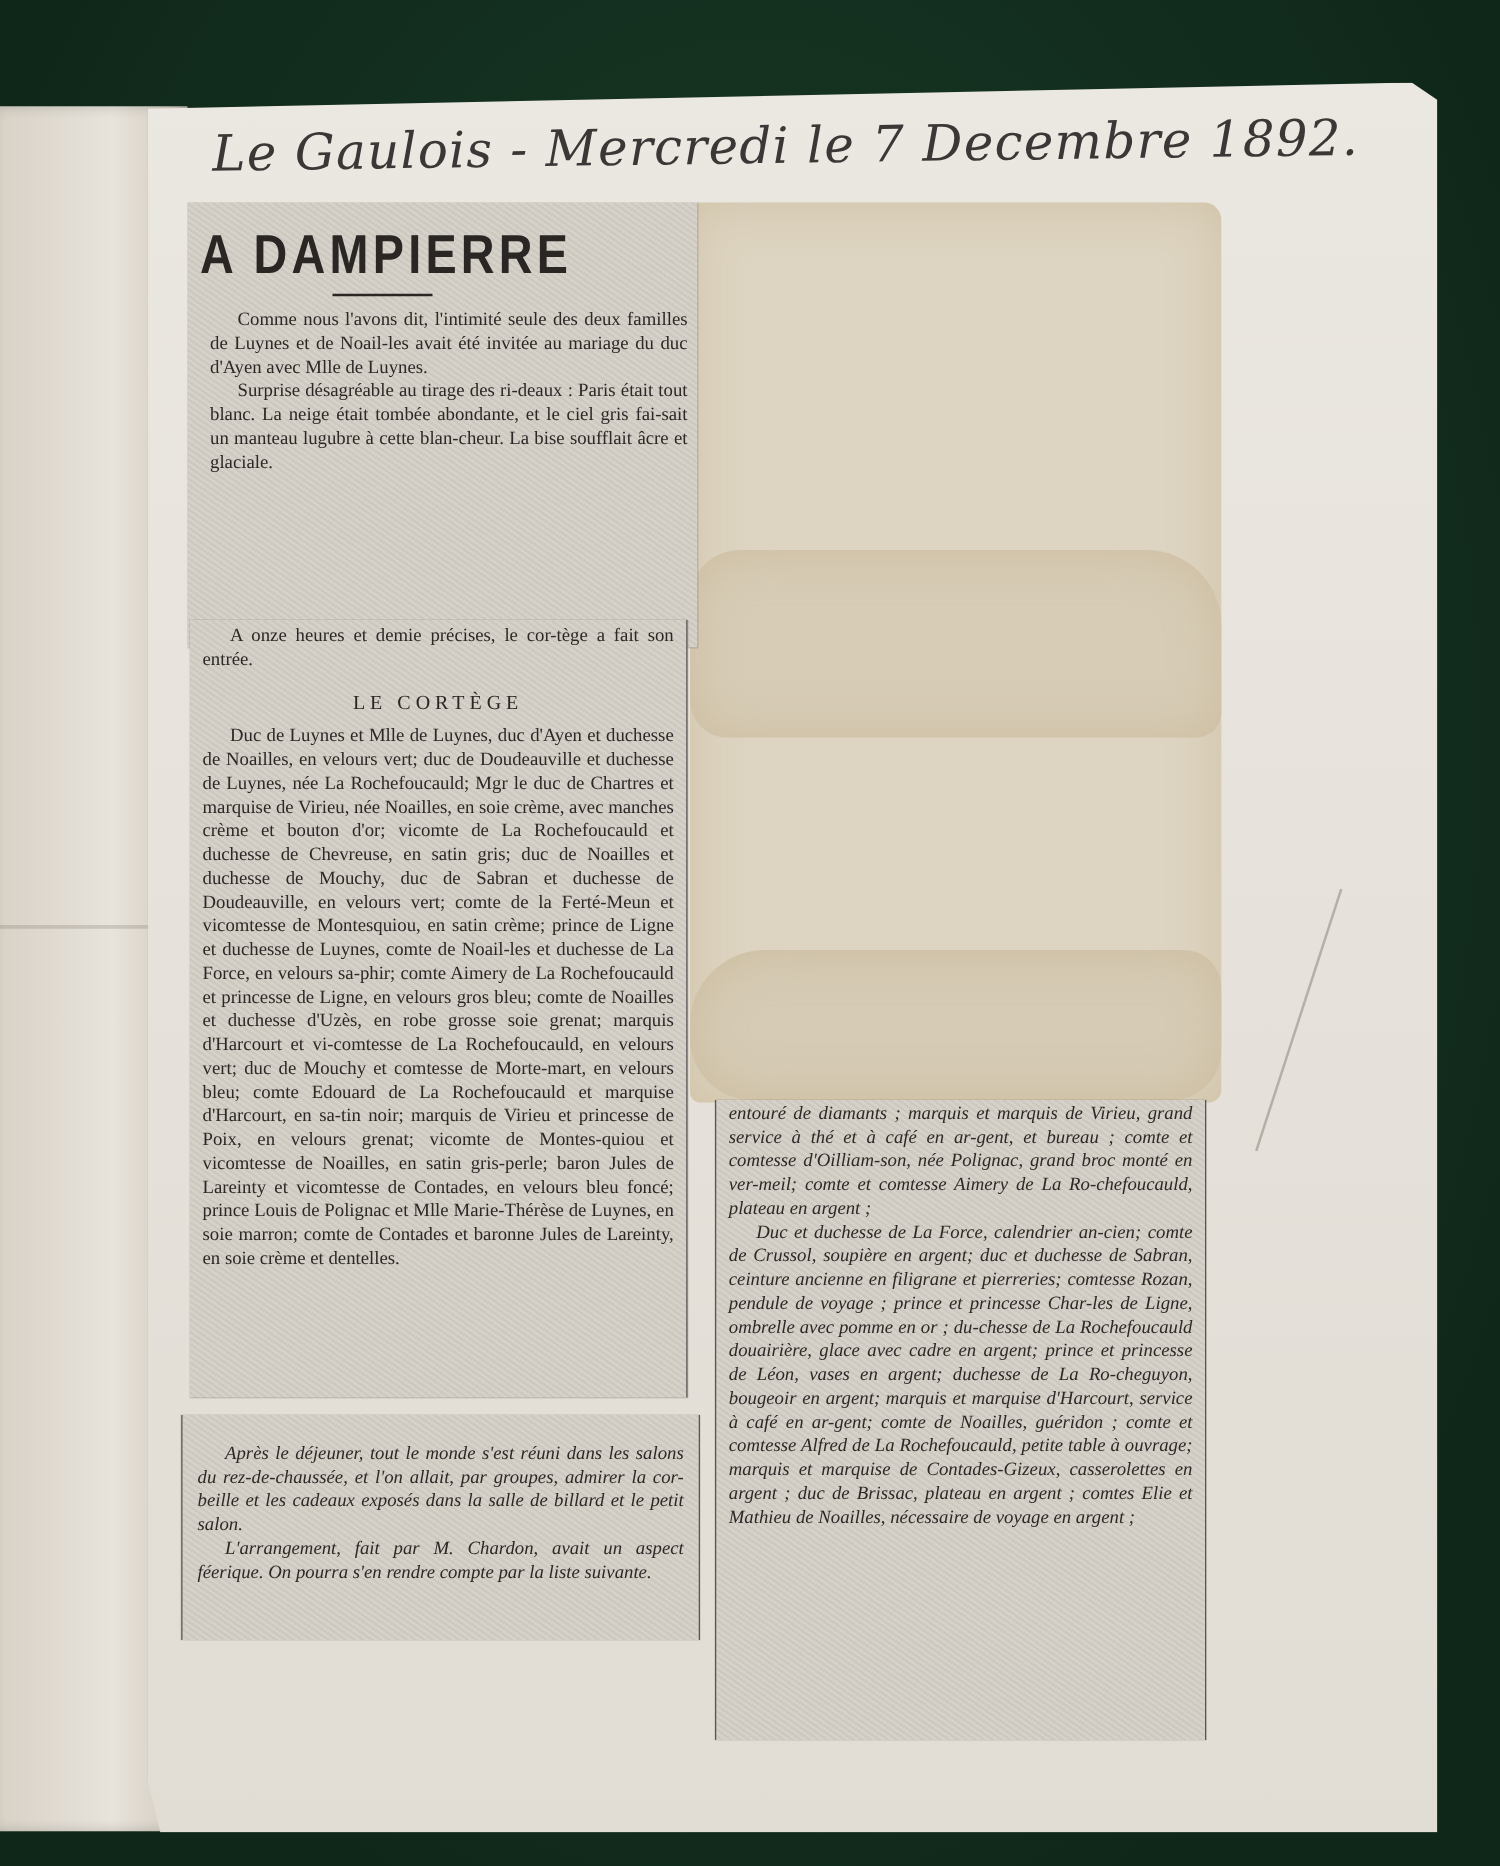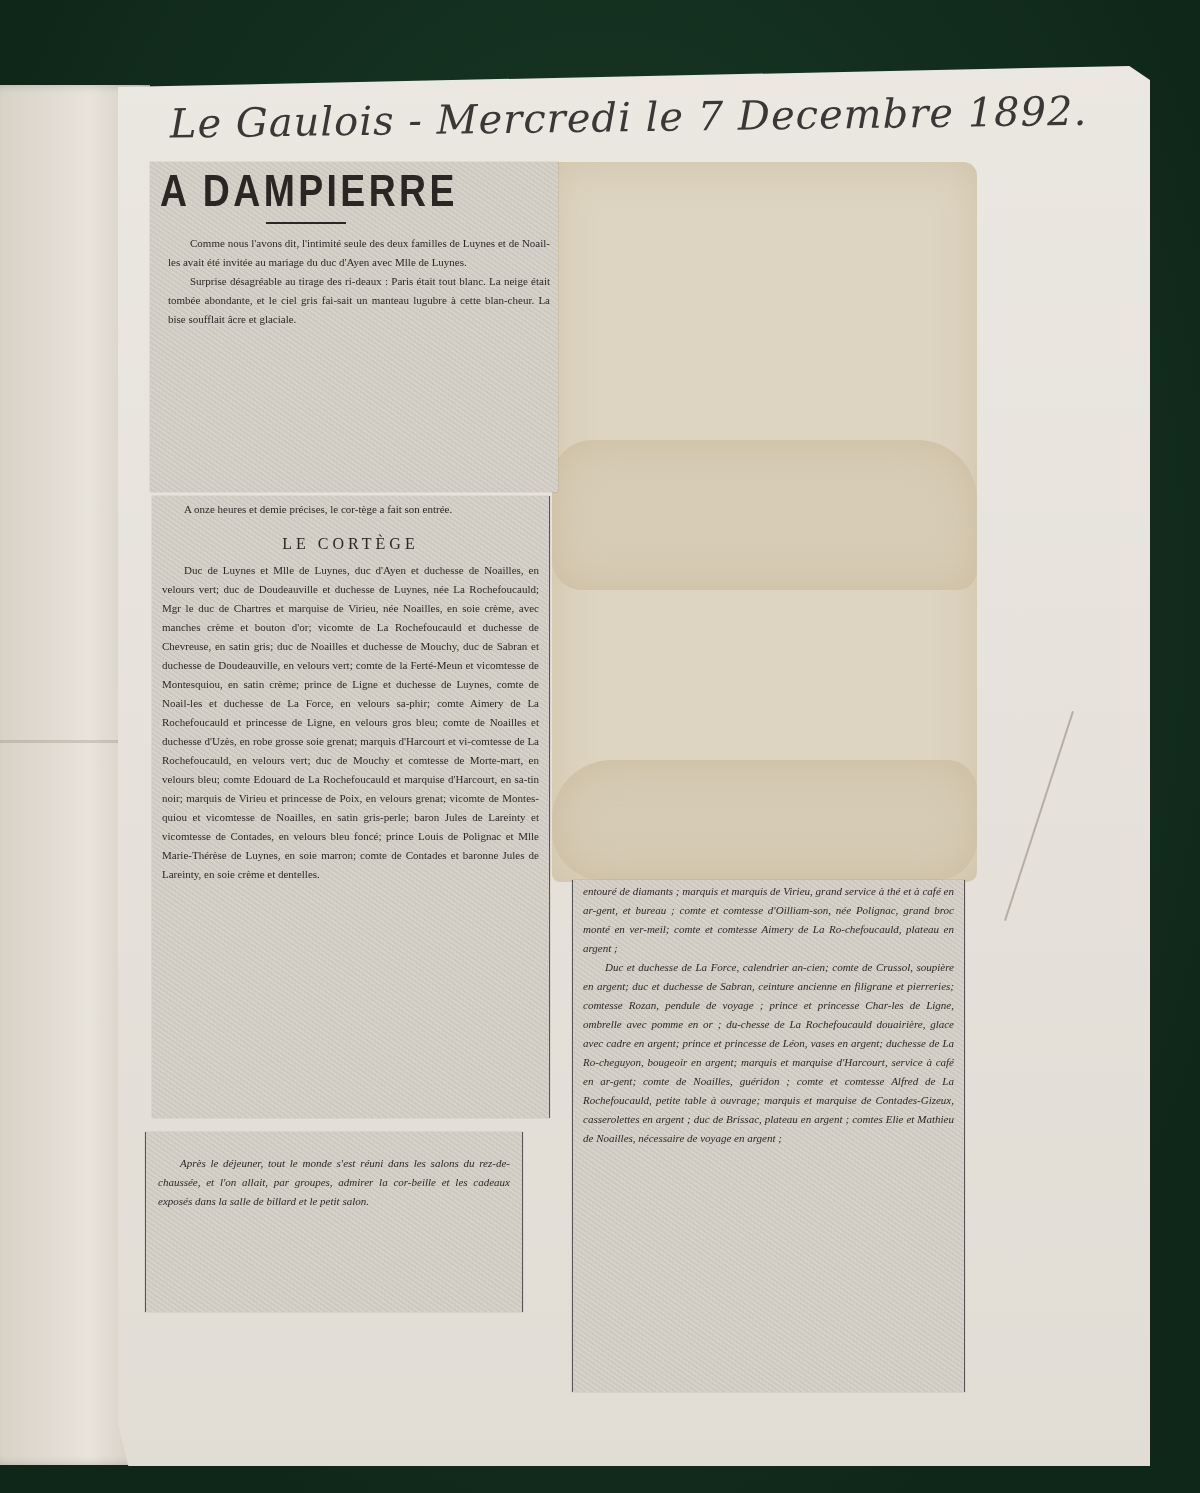--- a/index.html
+++ b/index.html
@@ -36,21 +36,21 @@
   }
   .clip {
     position: absolute;
     background: #d4cfc6;
     background-image:
       repeating-linear-gradient(35deg, rgba(255,255,255,0.05) 0 2px, rgba(0,0,0,0.03) 2px 4px);
     color: #2b2826;
     box-shadow: 0 0 1px rgba(0,0,0,0.3);
   }
   .clip p {
-    margin: 0; font-size: 11px; line-height: 19px; text-align: justify;
+    margin: 0; font-size: 15px; line-height: 19px; text-align: justify;
     text-indent: 22px; hyphens: manual;
   }
   .clip p.noindent { text-indent: 0; }
   .headline {
     font-family: "Liberation Sans", sans-serif; font-weight: bold;
     font-size: 44px; letter-spacing: 4px; color: #2a2624;
     transform: scaleX(0.85); transform-origin: left; margin: 4px 0 0 6px;
     white-space: nowrap;
   }
   .head-rule { width: 80px; height: 2px; background: #2a2624; margin: 6px 0 10px 112px; }
@@ -79,35 +79,36 @@
 <div class="sheet">
   <div class="tear"></div>
 </div>
 
 <div class="stain"></div>
 <div class="stain b"></div>
 <div class="stain c"></div>
 
 <div class="handwriting">Le Gaulois - Mercredi le 7 Decembre 1892.</div>
 
-<div class="clip" style="left:150px; top:162px; width:400px; height:330px; padding:0 4px;">
+<div class="clip" style="left:150px; top:162px; width:400px; height:330px; padding:13px 4px;">
   <div class="headline">A DAMPIERRE</div>
   <div class="head-rule"></div>
   <div style="padding:0 4px 0 14px;">
     <p>Comme nous l'avons dit, l'intimité seule des deux familles de Luynes et de Noail-les avait été invitée au mariage du duc d'Ayen avec Mlle de Luynes.</p>
     <p>Surprise désagréable au tirage des ri-deaux : Paris était tout blanc. La neige était tombée abondante, et le ciel gris fai-sait un manteau lugubre à cette blan-cheur. La bise soufflait âcre et glaciale.</p>
   </div>
 </div>
 
 <div class="clip border-right" style="left:152px; top:496px; width:398px; height:622px; padding:4px 10px 0 10px; box-sizing:border-box;">
   <p>A onze heures et demie précises, le cor-tège a fait son entrée.</p>
   <div class="section-title">LE CORTÈGE</div>
   <p>Duc de Luynes et Mlle de Luynes, duc d'Ayen et duchesse de Noailles, en velours vert; duc de Doudeauville et duchesse de Luynes, née La Rochefoucauld; Mgr le duc de Chartres et marquise de Virieu, née Noailles, en soie crème, avec manches crème et bouton d'or; vicomte de La Rochefoucauld et duchesse de Chevreuse, en satin gris; duc de Noailles et duchesse de Mouchy, duc de Sabran et duchesse de Doudeauville, en velours vert; comte de la Ferté-Meun et vicomtesse de Montesquiou, en satin crème; prince de Ligne et duchesse de Luynes, comte de Noail-les et duchesse de La Force, en velours sa-phir; comte Aimery de La Rochefoucauld et princesse de Ligne, en velours gros bleu; comte de Noailles et duchesse d'Uzès, en robe grosse soie grenat; marquis d'Harcourt et vi-comtesse de La Rochefoucauld, en velours vert; duc de Mouchy et comtesse de Morte-mart, en velours bleu; comte Edouard de La Rochefoucauld et marquise d'Harcourt, en sa-tin noir; marquis de Virieu et princesse de Poix, en velours grenat; vicomte de Montes-quiou et vicomtesse de Noailles, en satin gris-perle; baron Jules de Lareinty et vicomtesse de Contades, en velours bleu foncé; prince Louis de Polignac et Mlle Marie-Thérèse de Luynes, en soie marron; comte de Contades et baronne Jules de Lareinty, en soie crème et dentelles.</p>
 </div>
 
-<div class="clip border-left border-right" style="left:145px; top:1132px; width:378px; height:180px; padding:22px 12px 0 12px; box-sizing:border-box;">
+<div class="clip border-left border-right" style="left:145px; top:1132px; width:415px; height:180px; padding:22px 12px 0 12px; box-sizing:border-box;">
   <p>Après le déjeuner, tout le monde s'est réuni dans les salons du rez-de-chaussée, et l'on allait, par groupes, admirer la cor-beille et les cadeaux exposés dans la salle de billard et le petit salon.</p>
+  <p>L'arrangement, fait par M. Chardon, avait un aspect féerique. On pourra s'en rendre compte par la liste suivante.</p>
 </div>
 
 <div class="clip border-left border-right" style="left:572px; top:880px; width:393px; height:512px; padding:2px 10px 0 10px; box-sizing:border-box;">
   <p class="noindent">entouré de diamants ; marquis et marquis de Virieu, grand service à thé et à café en ar-gent, et bureau ; comte et comtesse d'Oilliam-son, née Polignac, grand broc monté en ver-meil; comte et comtesse Aimery de La Ro-chefoucauld, plateau en argent ;</p>
   <p>Duc et duchesse de La Force, calendrier an-cien; comte de Crussol, soupière en argent; duc et duchesse de Sabran, ceinture ancienne en filigrane et pierreries; comtesse Rozan, pendule de voyage ; prince et princesse Char-les de Ligne, ombrelle avec pomme en or ; du-chesse de La Rochefoucauld douairière, glace avec cadre en argent; prince et princesse de Léon, vases en argent; duchesse de La Ro-cheguyon, bougeoir en argent; marquis et marquise d'Harcourt, service à café en ar-gent; comte de Noailles, guéridon ; comte et comtesse Alfred de La Rochefoucauld, petite table à ouvrage; marquis et marquise de Contades-Gizeux, casserolettes en argent ; duc de Brissac, plateau en argent ; comtes Elie et Mathieu de Noailles, nécessaire de voyage en argent ;</p>
 </div>
 
 </body></html>

